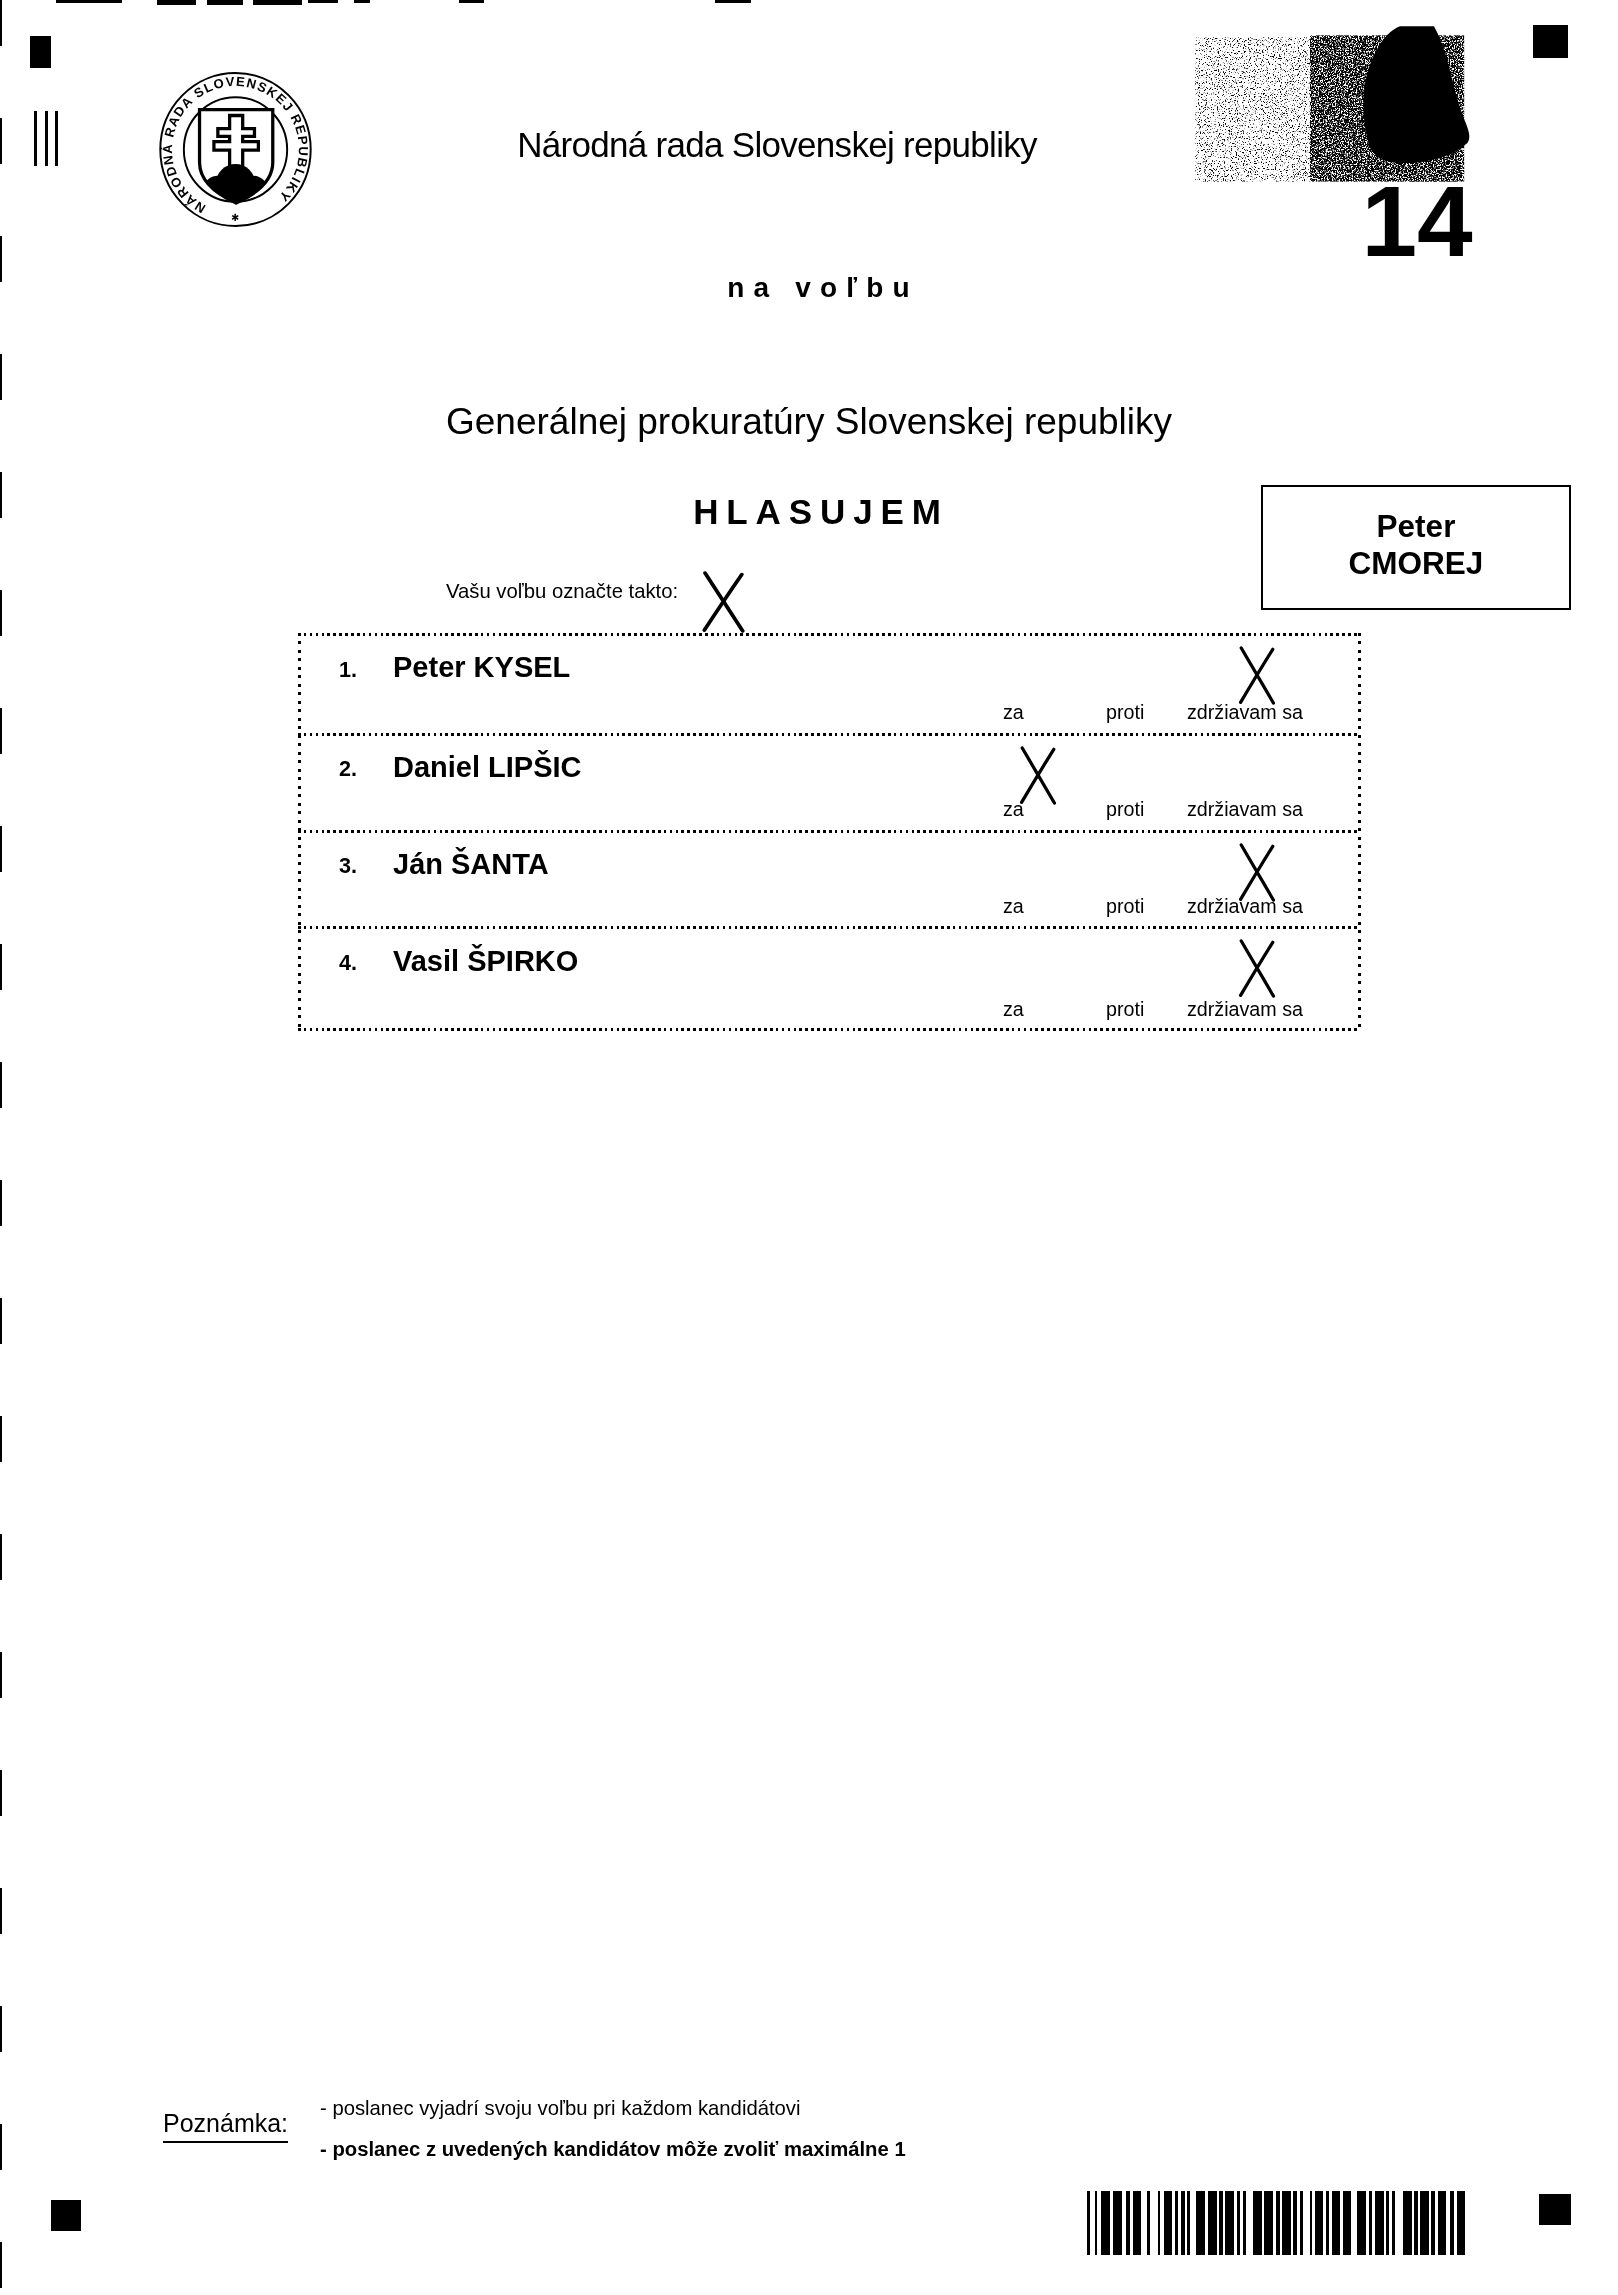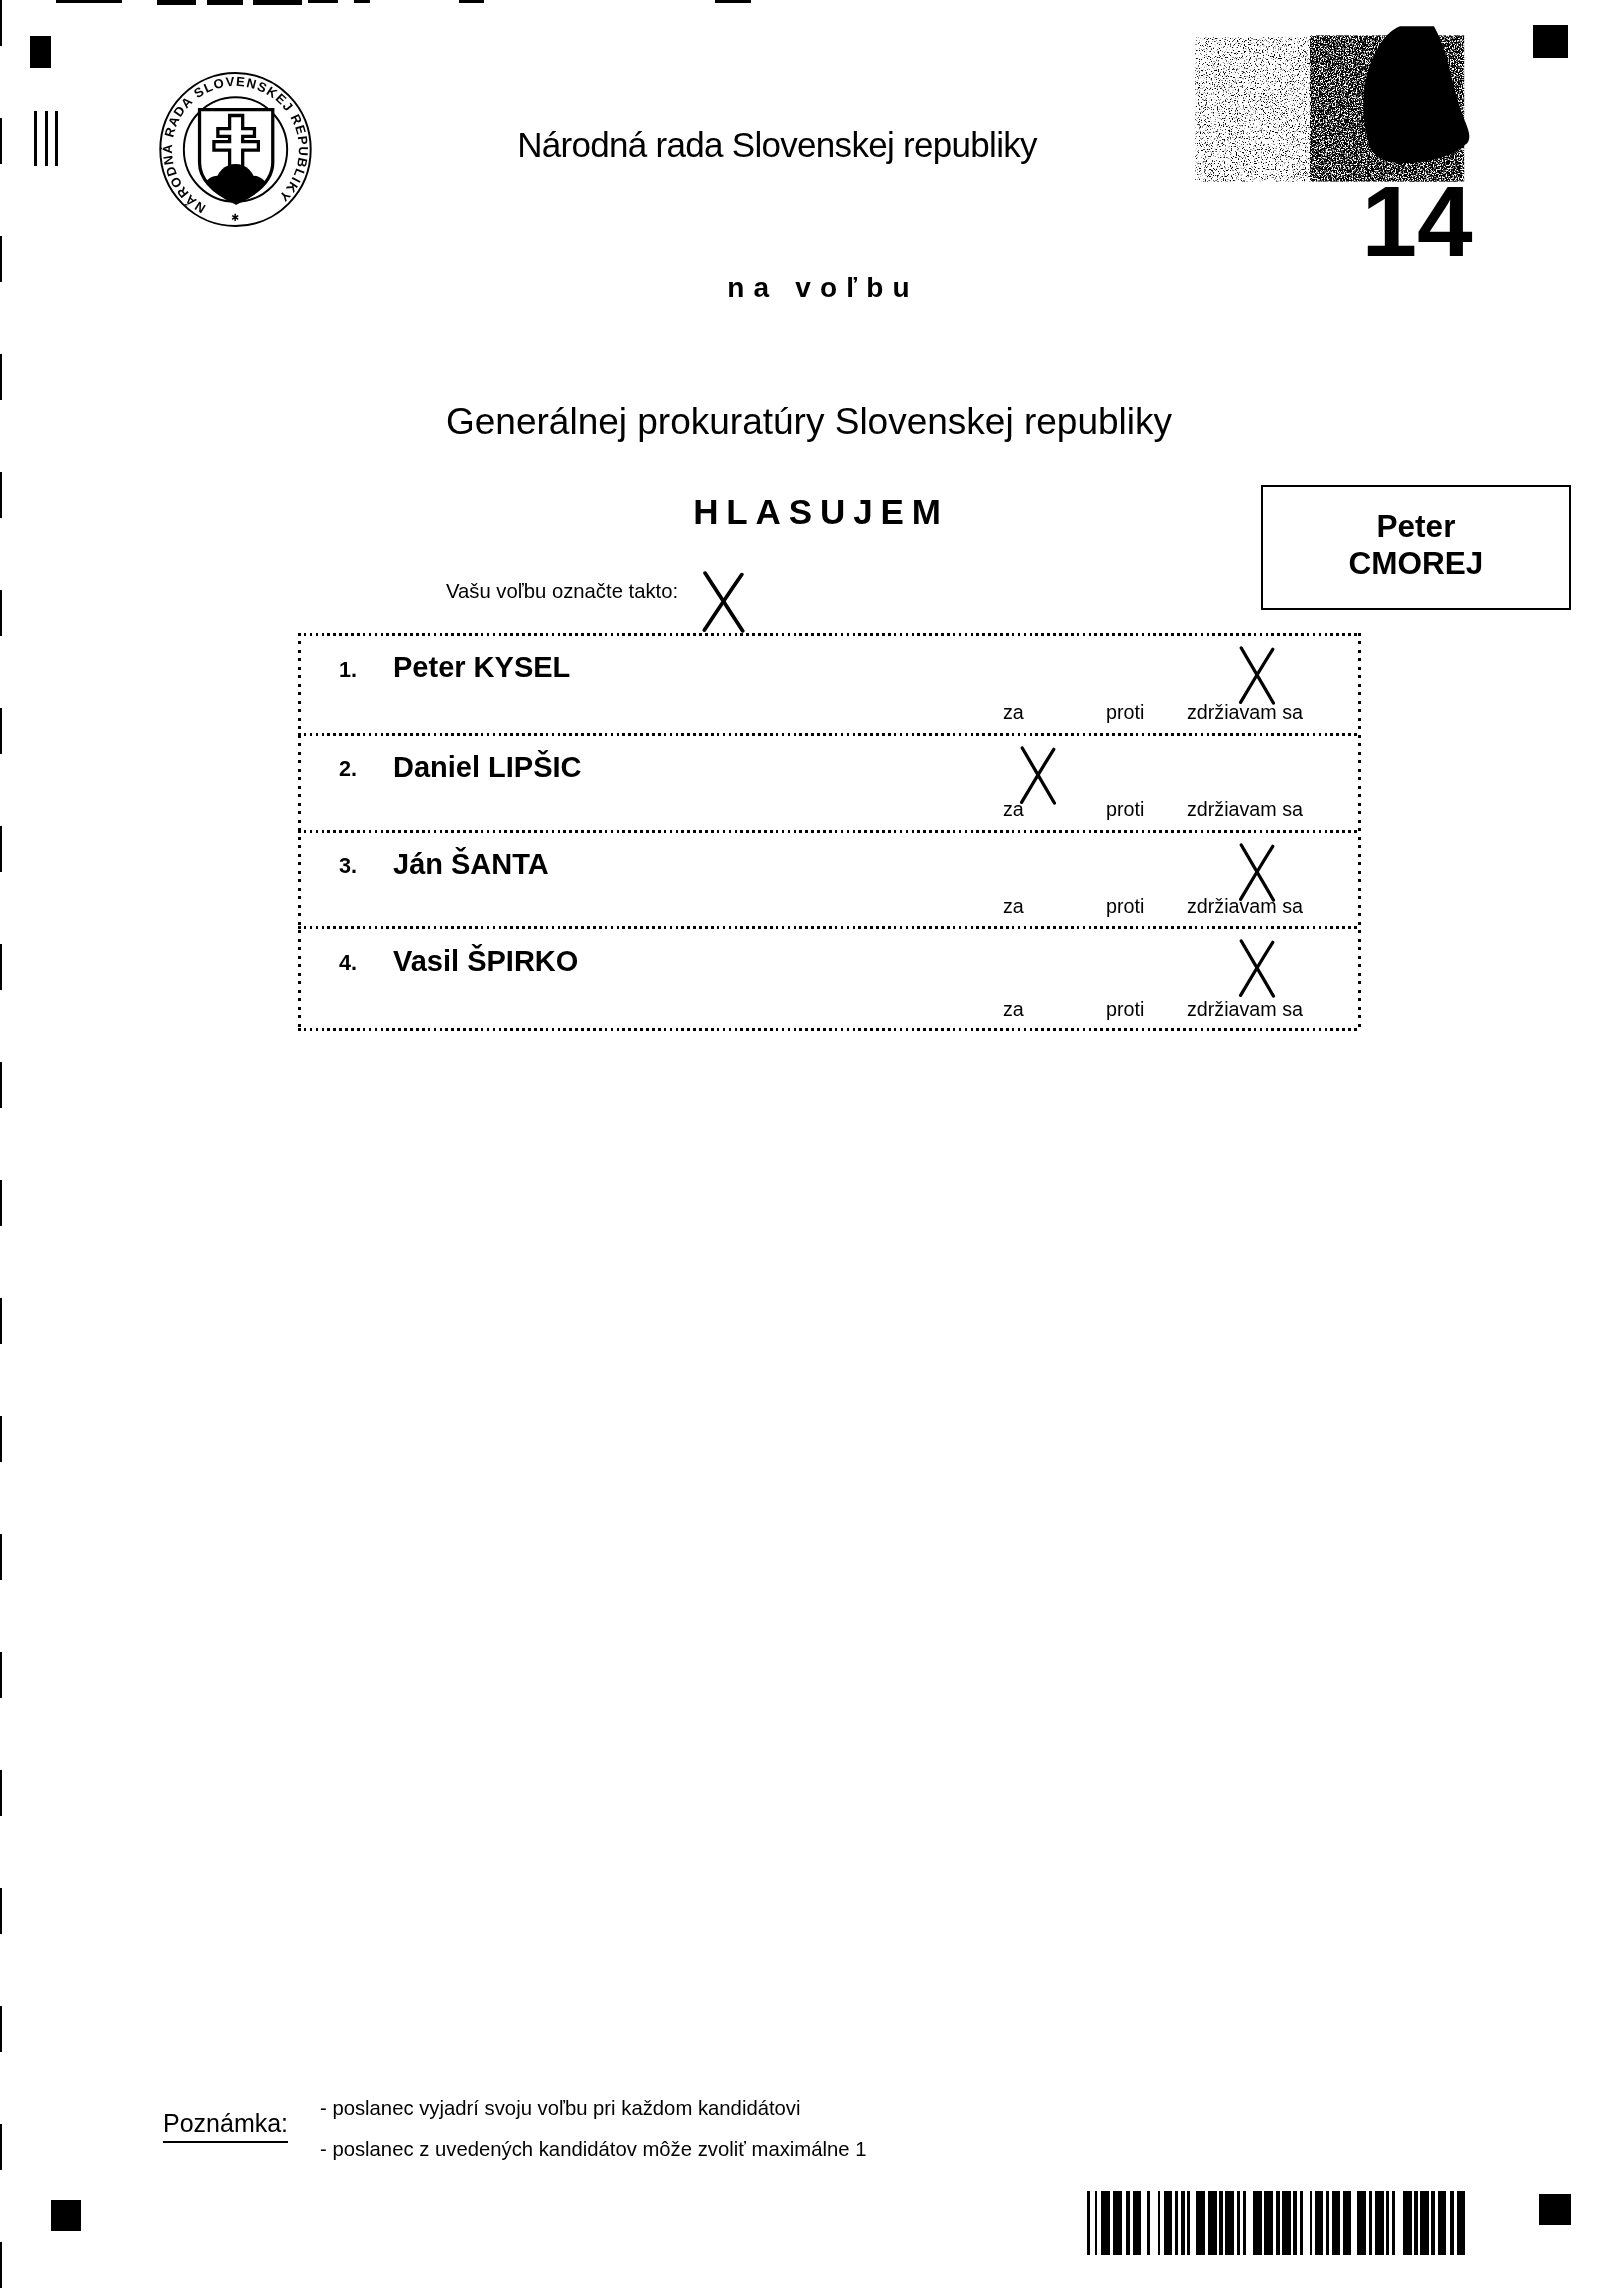--- a/index.html
+++ b/index.html
@@ -35,21 +35,21 @@
   .dotvert{position:absolute;top:0;width:2.6px;height:397px;
     background:repeating-linear-gradient(180deg,#000 0 2.6px,transparent 2.6px 8.5px);}
   .cand-num{font-size:21.6px;font-weight:bold;}
   .cand-name{font-size:29px;font-weight:bold;letter-spacing:0px;}
   .opt{font-size:19.7px;}
   .vote-mark svg, .instr-mark svg{display:block;}
 
   
   .note-label{left:163px;top:2109px;font-size:25px;border-bottom:2px solid #000;padding-bottom:3.3px;}
   .note-line1{left:320px;top:2097px;font-size:20.3px;}
-  .note-line2{left:320px;top:2138px;font-size:20.3px;font-weight:normal;}
+  .note-line2{left:320px;top:2138px;font-size:20.3px;font-weight:bold;}
 
   
   .barcode{left:1087px;top:2191px;height:64px;white-space:nowrap;font-size:0;}
   .barcode span{display:inline-block;height:64px;background:#000;}
 
   .ballot-number{left:1358px;top:172px;width:118px;text-align:center;
     font-size:100px;font-weight:bold;line-height:98px;}
 
   .sq{position:absolute;background:#000;}
 </style>

